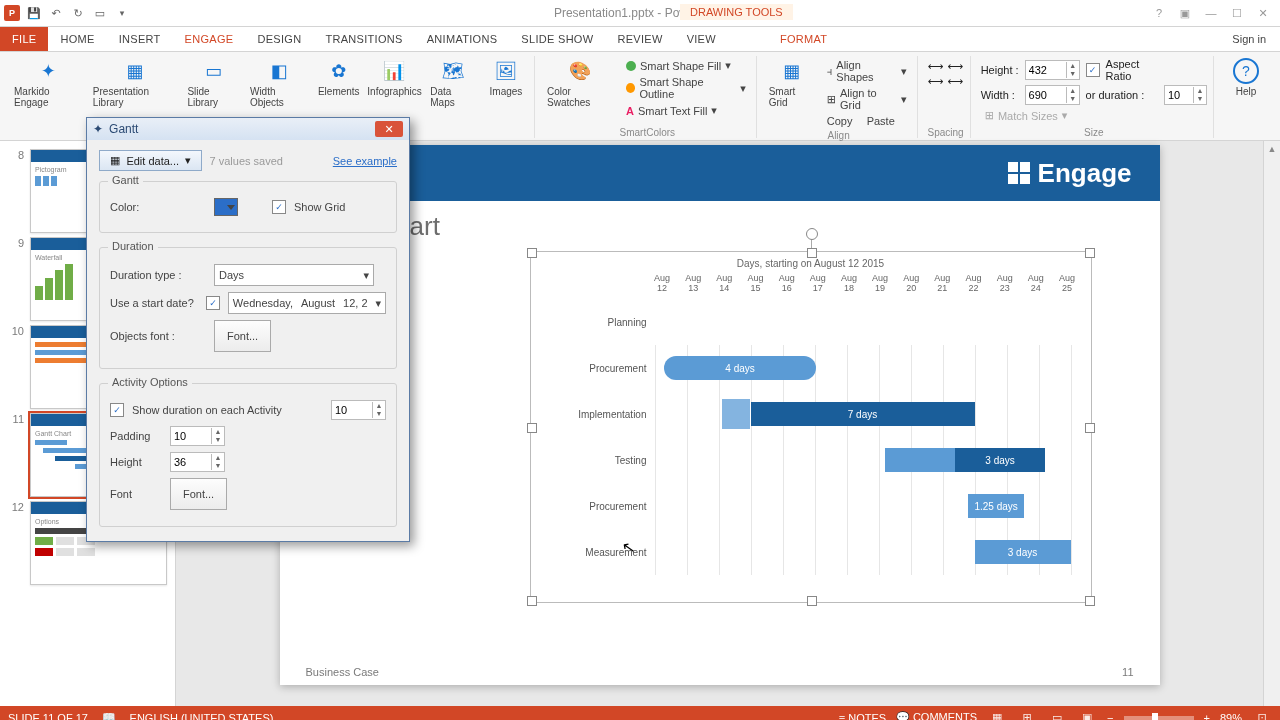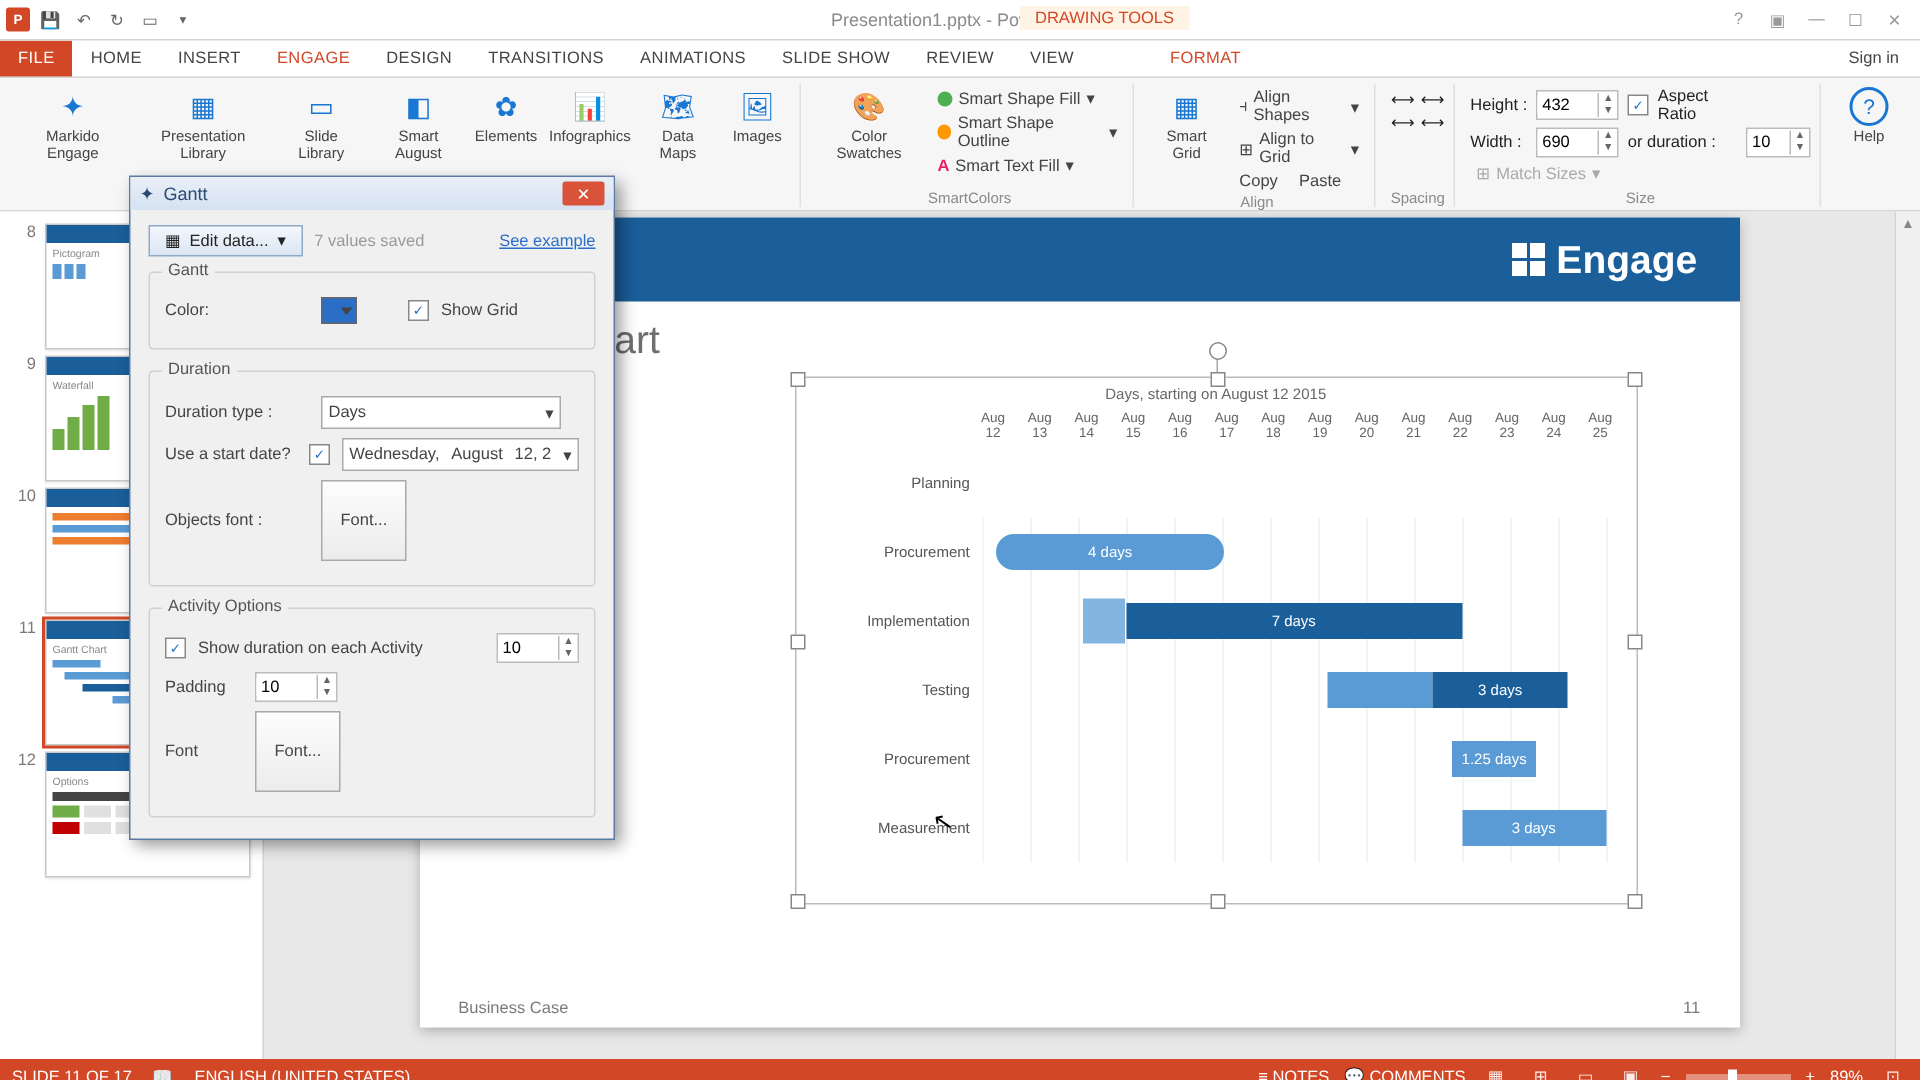--- a/index.html
+++ b/index.html
@@ -18,21 +18,21 @@
 .tab.file{background:#d24726;color:#fff}
 .tab.active{color:#d24726}
 .tab.format{color:#d24726}
 .signin{margin-left:auto;padding:0 14px;display:flex;align-items:center;color:#444}
 
 .ribbon{height:82px;background:#f6f6f6;border-bottom:1px solid #d4d4d4;display:flex;padding:4px 6px 2px 6px;gap:4px}
 .group{display:flex;flex-direction:column;align-items:center;border-right:1px solid #e0e0e0;padding:0 6px}
 .group .row{display:flex;gap:6px}
 .bigbtn{display:flex;flex-direction:column;align-items:center;gap:2px;min-width:40px;color:#444;padding:2px 2px 0 2px}
 .bigbtn .glyph{width:26px;height:26px;display:flex;align-items:center;justify-content:center;color:#1976d2;font-size:18px}
-.bigbtn .lbl{font-size:10px;text-align:center;line-height:11px}
+.bigbtn .lbl{font-size:10px;line-height:11px}
 .group .cap{font-size:10px;color:#8a8a8a;margin-top:auto;padding-top:2px}
 .minibtn{display:flex;align-items:center;gap:4px;color:#444;font-size:11px;padding:1px 4px}
 .minibtn .dot{width:10px;height:10px;border-radius:50%}
 .spacing-grid{display:grid;grid-template-columns:auto auto;gap:2px 4px}
 .spin{display:flex;align-items:center;border:1px solid #bbb;background:#fff;height:18px}
 .spin input{border:0;width:34px;font-size:11px;padding:0 3px;outline:none}
 .spin .sp{width:12px;display:flex;flex-direction:column;border-left:1px solid #bbb}
 .spin .sp i{height:8px;font-size:7px;text-align:center;color:#666;font-style:normal}
 .sizegrid{display:grid;grid-template-columns:auto auto auto auto auto;gap:3px 6px;align-items:center}
 .chk{width:12px;height:12px;border:1px solid #888;background:#fff;display:inline-flex;align-items:center;justify-content:center;font-size:9px;color:#2b6ec8}
@@ -78,21 +78,21 @@
 .dlg-body{padding:10px 12px 14px 12px}
 .dlg-row{display:flex;align-items:center;gap:8px;margin-bottom:10px}
 .editbtn{border:1px solid #8faac9;background:linear-gradient(#f3f7fc,#dbe6f3);padding:3px 10px;display:flex;align-items:center;gap:6px;font-size:11px}
 .link{color:#2b6ec8;text-decoration:underline;margin-left:auto}
 .saved{color:#9a9a9a}
 .fs{border:1px solid #d0d0d0;border-radius:3px;padding:10px 10px 10px 10px;margin-top:4px;position:relative}
 .fs .legend{position:absolute;top:-8px;left:8px;background:#f0f0f0;padding:0 4px;color:#555;font-size:11px}
 .fld{display:flex;align-items:center;gap:8px;margin:6px 0;font-size:11px;color:#444}
 .fld label{min-width:96px}
 .sel{border:1px solid #aaa;background:#fff;height:20px;padding:0 4px;display:flex;align-items:center;justify-content:space-between;font-size:11px}
-.btn{border:1px solid #aaa;background:linear-gradient(#fdfdfd,#ececec);padding:20px 12px;font-size:11px}
+.btn{border:1px solid #aaa;background:linear-gradient(#fdfdfd,#ececec);padding:9px 12px;font-size:11px}
 .colorsw{width:22px;height:16px;background:#2b6ec8;border:1px solid #666;display:flex;align-items:center;justify-content:flex-end}
 .colorsw i{border-left:4px solid transparent;border-right:4px solid transparent;border-top:5px solid #444;margin-right:2px}
 .scroll-edge{width:16px;background:#f0f0f0;border-left:1px solid #d4d4d4}
 .scroll-edge .arrow{height:16px;display:flex;align-items:center;justify-content:center;color:#888;font-size:9px}
 .cursor{position:absolute;left:446px;top:397px;font-size:16px;color:#000;z-index:40;transform:rotate(-10deg)}
 </style>
 </head>
 <body>
 
 <div class="titlebar">
@@ -141,21 +141,21 @@
       <div class="bigbtn">
           <div class="glyph">▦</div>
           <div class="lbl">Presentation Library</div>
         </div>
       <div class="bigbtn">
           <div class="glyph">▭</div>
           <div class="lbl">Slide Library</div>
         </div>
       <div class="bigbtn">
           <div class="glyph">◧</div>
-          <div class="lbl">Smart August</div>
+          <div class="lbl">Width Objects</div>
         </div>
       <div class="bigbtn">
           <div class="glyph">✿</div>
           <div class="lbl">Elements</div>
         </div>
       <div class="bigbtn">
           <div class="glyph">📊</div>
           <div class="lbl">Infographics</div>
         </div>
       <div class="bigbtn">
@@ -516,18 +516,28 @@
         <label style="min-width:52px">Padding</label>
         <div class="spin">
             <input value="10" style="">
             <div class="sp">
               <i>▲</i>
               <i>▼</i>
             </div>
           </div>
       </div>
       <div class="fld">
+        <label style="min-width:52px">Height</label>
+        <div class="spin">
+            <input value="36" style="">
+            <div class="sp">
+              <i>▲</i>
+              <i>▼</i>
+            </div>
+          </div>
+      </div>
+      <div class="fld">
         <label style="min-width:52px">Font</label>
         <div class="btn">Font...</div>
       </div>
     </div>
   </div>
 </div>
 
 </body></html>

